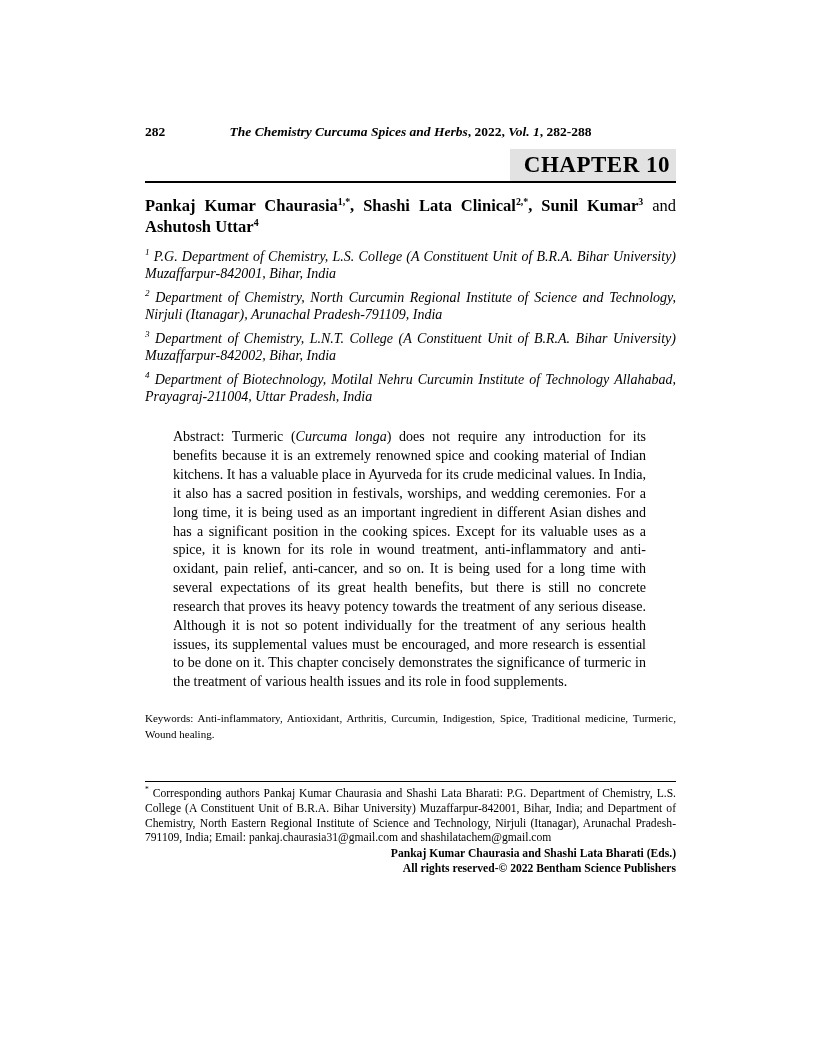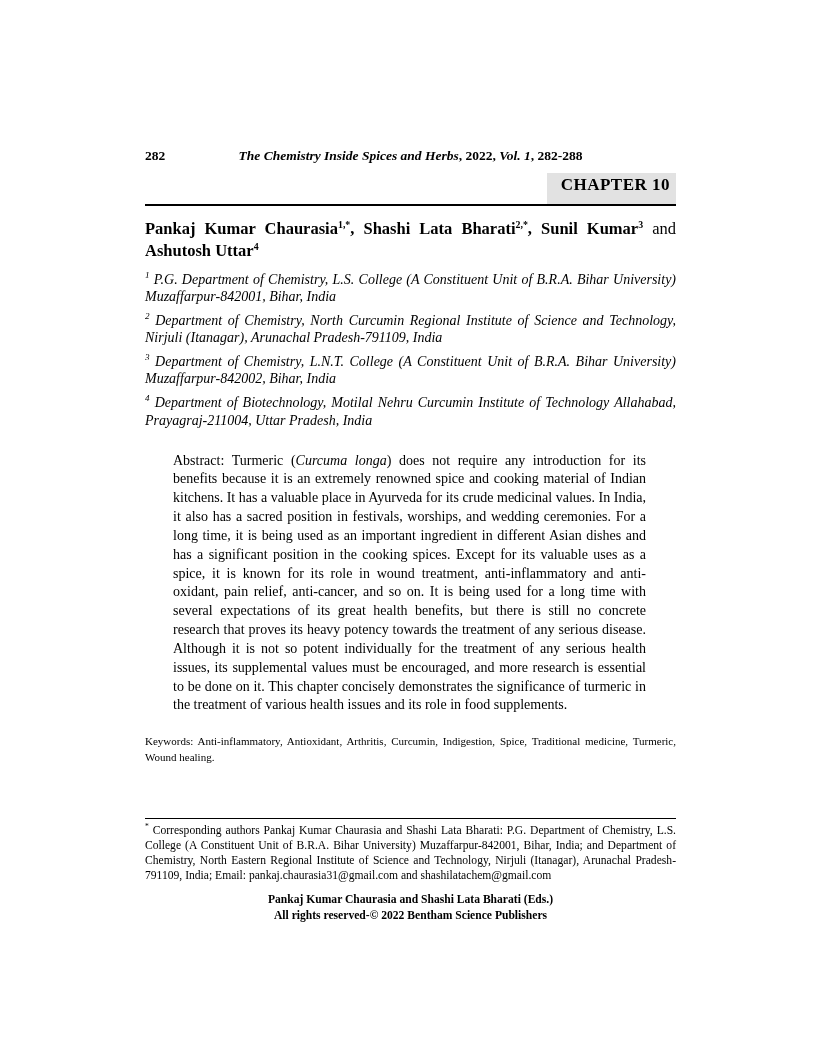--- a/index.html
+++ b/index.html
@@ -1,32 +1,32 @@
 <!DOCTYPE html>
 <html><head>
 <meta charset="utf-8">
 <style>
   html,body{margin:0;padding:0;}
   body{
     width:816px;height:1056px;background:#ffffff;position:relative;
     font-family:"Liberation Serif", serif;color:#000;
     -webkit-font-smoothing:antialiased;
   }
-  .content{position:absolute;left:145px;top:148px;width:531px;}
+  .content{position:absolute;left:145px;top:124px;width:531px;}
   .b{font-weight:normal;}
   .i{font-style:italic;}
 
   .running-head{position:relative;font-size:13.5px;font-weight:bold;height:16px;}
   .pageno{position:absolute;left:0;top:0;}
   .rh-center{text-align:center;}
 
   .chapter-row{margin-top:9px;border-bottom:2.5px solid #000;text-align:right;line-height:0;}
   .chapter-badge{
-    display:inline-block;background:#e2e2e2;font-size:17px;font-weight:bold;
-    line-height:1.3;padding:1px 6px 8px 14px;letter-spacing:0.5px;
+    display:inline-block;background:#e2e2e2;font-size:23px;font-weight:bold;
+    line-height:1.3;padding:1px 6px 1px 14px;letter-spacing:0.5px;
   }
 
   .title{
     margin:15px 0 0 0;font-size:23px;font-weight:bold;line-height:1.32;
     text-align:justify;
   }
   .authors{
     margin:12px 0 0 0;font-size:16.5px;font-weight:bold;line-height:1.3;
     text-align:justify;
   }
@@ -43,43 +43,43 @@
   .abstract{
     margin:23px 0 0 0;padding:0 30px 0 28px;font-size:14px;line-height:1.345;
     text-align:justify;
   }
 
   .keywords{
     margin:19px 0 0 0;font-size:11px;line-height:1.45;text-align:justify;
   }
 
   .footnote{
-    margin-top:52px;border-top:1.5px solid #000;padding-top:5px;
+    margin-top:38px;border-top:1.5px solid #000;padding-top:5px;
     font-size:11.6px;line-height:1.28;text-align:justify;
   }
   .footnote sup{font-size:65%;line-height:0;}
 
-  .credits{margin-top:9px;text-align:center;font-size:11.6px;font-weight:bold;line-height:1.32;}
+  .credits{text-align:right;font-size:11.6px;font-weight:bold;line-height:1.32;}
 </style>
 </head>
 <body>
 
 <div class="content">
 
   <div class="running-head">
     <span class="pageno">282</span>
-    <div class="rh-center"><span class="i">The Chemistry Inside Spices and Herbs</span><span>, 2022, </span><span class="i">Vol. 1</span><span>, 282-288</span></div>
+    <div class="rh-center"><span class="i">The Chemistry Curcuma Spices and Herbs</span><span>, 2022, </span><span class="i">Vol. 1</span><span>, 282-288</span></div>
   </div>
 
   <div class="chapter-row">
     <span class="chapter-badge">CHAPTER 10</span>
   </div>
 
 
-  <p class="authors"><span>Pankaj Kumar Chaurasia</span><sup>1,*</sup><span>, </span><span>Shashi Lata Bharati</span><sup>2,*</sup><span>, </span><span>Sunil Kumar</span><sup>3</sup><span class="reg"> and </span><span>Ashutosh Uttar</span><sup>4</sup></p>
+  <p class="authors"><span>Pankaj Kumar Chaurasia</span><sup>1,*</sup><span>, </span><span>Shashi Lata Clinical</span><sup>2,*</sup><span>, </span><span>Sunil Kumar</span><sup>3</sup><span class="reg"> and </span><span>Ashutosh Uttar</span><sup>4</sup></p>
 
   <div class="affils">
     <p class="affil"><sup>1</sup> <span>P.G. Department of Chemistry, L.S. College (A Constituent Unit of B.R.A. Bihar University) Muzaffarpur-842001, Bihar, India</span></p>
     <p class="affil"><sup>2</sup> <span>Department of Chemistry, North Curcumin Regional Institute of Science and Technology, Nirjuli (Itanagar), Arunachal Pradesh-791109, India</span></p>
     <p class="affil"><sup>3</sup> <span>Department of Chemistry, L.N.T. College (A Constituent Unit of B.R.A. Bihar University) Muzaffarpur-842002, Bihar, India</span></p>
     <p class="affil"><sup>4</sup> <span>Department of Biotechnology, Motilal Nehru Curcumin Institute of Technology Allahabad, Prayagraj-211004, Uttar Pradesh, India</span></p>
   </div>
 
   <p class="abstract"><span class="b">Abstract:</span><span> Turmeric (</span><span class="i">Curcuma longa</span><span>) does not require any introduction for its benefits because it is an extremely renowned spice and cooking material of Indian kitchens. It has a valuable place in Ayurveda for its crude medicinal values. In India, it also has a sacred position in festivals, worships, and wedding ceremonies. For a long time, it is being used as an important ingredient in different Asian dishes and has a significant position in the cooking spices. Except for its valuable uses as a spice, it is known for its role in wound treatment, anti-inflammatory and anti-oxidant, pain relief, anti-cancer, and so on. It is being used for a long time with several expectations of its great health benefits, but there is still no concrete research that proves its heavy potency towards the treatment of any serious disease. Although it is not so potent individually for the treatment of any serious health issues, its supplemental values must be encouraged, and more research is essential to be done on it. This chapter concisely demonstrates the significance of turmeric in the treatment of various health issues and its role in food supplements.</span></p>
 

